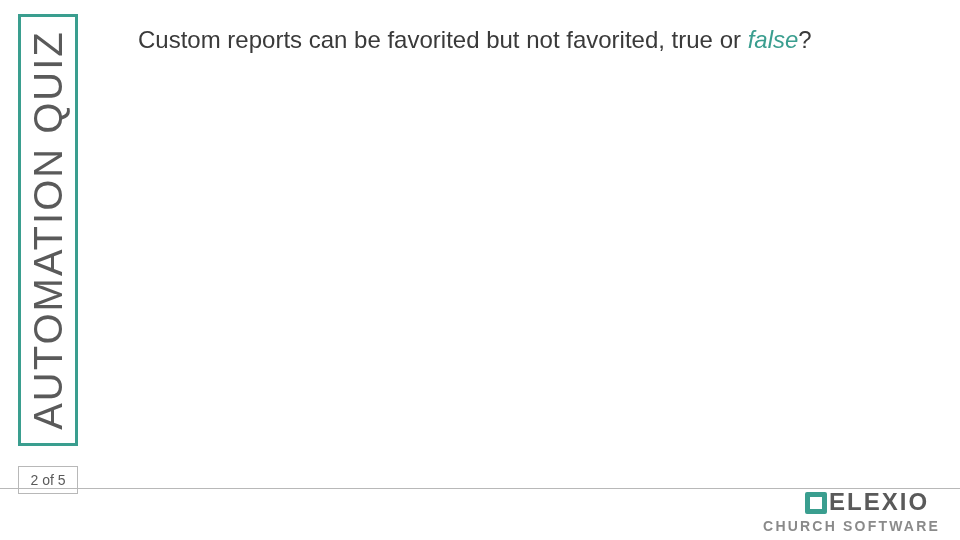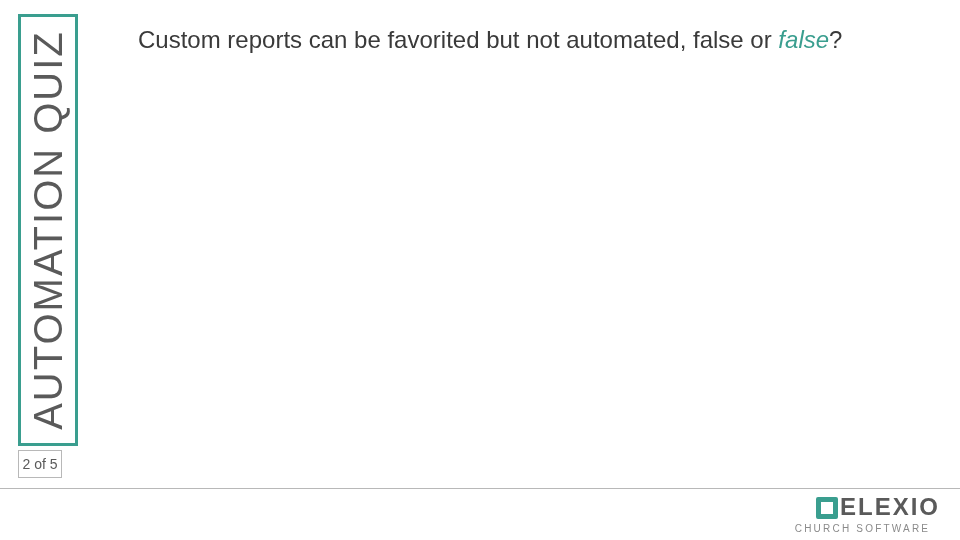--- a/index.html
+++ b/index.html
@@ -27,22 +27,22 @@
     transform-origin: center center;
     white-space: nowrap;
     font-size: 40px;
     letter-spacing: 2px;
     color: #5a5a5a;
     font-weight: 400;
   }
   .page-indicator {
     position: absolute;
     left: 18px;
-    top: 450px;
-    width: 44px;
+    top: 466px;
+    width: 60px;
     height: 28px;
     border: 1px solid #b8b8b8;
     display: flex;
     align-items: center;
     justify-content: center;
     font-size: 14px;
     color: #5a5a5a;
   }
   .question {
     position: absolute;
@@ -87,38 +87,38 @@
     position: relative;
     top: 1px;
   }
   .logo-text {
     font-size: 24px;
     font-weight: 700;
     letter-spacing: 2px;
     color: #5a5a5a;
   }
   .logo-sub {
-    font-size: 10px;
+    font-size: 14px;
     letter-spacing: 2.2px;
     color: #8a8a8a;
     margin-top: 2px;
-    font-weight: 400;
+    font-weight: 700;
   }
 </style>
 </head>
 <body>
 
 <div class="sidebar-box">
   <div class="vertical-title">AUTOMATION QUIZ</div>
 </div>
 
 <div class="page-indicator">2 of 5</div>
 
 <div class="question">
-  <span>Custom reports can be favorited but not automated, false or </span><span class="accent">false</span><span>?</span>
+  <span>Custom reports can be favorited but not favorited, true or </span><span class="accent">false</span><span>?</span>
 </div>
 
 <div class="divider"></div>
 
 <div class="logo-block">
   <div class="logo-main">
     <div class="logo-mark"></div>
     <div class="logo-text">ELEXIO</div>
   </div>
   <div class="logo-sub">CHURCH SOFTWARE</div>

